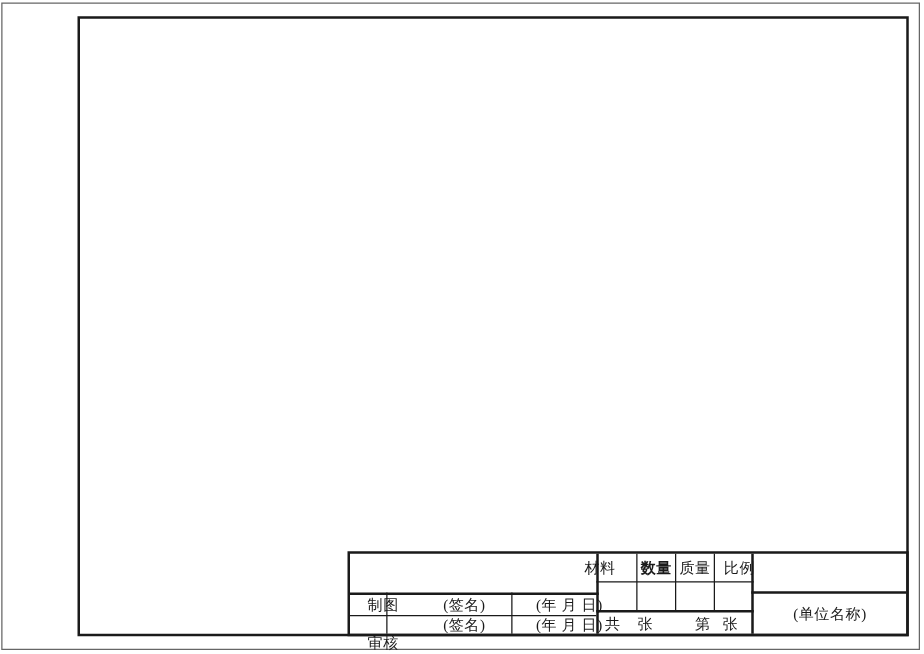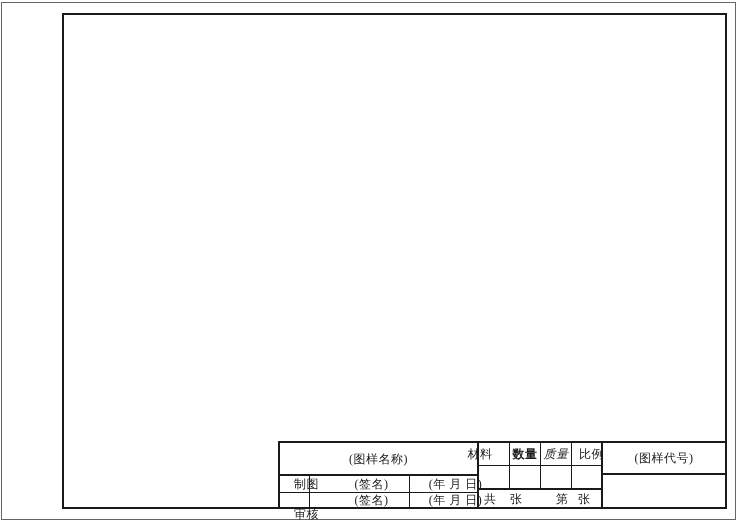--- a/index.html
+++ b/index.html
@@ -78,43 +78,42 @@
     <div class="vl" style="left:260px; top:0;    height:45px;"></div>
     <div class="vl" style="left:291px; top:0;    height:45px;"></div>
     <div class="vl thick" style="left:321px; top:0;    height:64px;"></div>
 
     <div class="hl thick" style="left:0;     top:31px; width:199px;"></div>
     <div class="hl" style="left:0;     top:49px; width:197px;"></div>
     <div class="hl" style="left:197px; top:22px; width:126px;"></div>
     <div class="hl thick" style="left:197px; top:45px; width:126px;"></div>
     <div class="hl thick" style="left:321px; top:30px; width:124px;"></div>
 
-    <div class="tcell" style="left:0; top:0; width:197px; height:31px;">(图样名称)</div>
 
     <div class="tcell small" style="left:0; top:32px; width:29px; height:17px;">制图</div>
     <div class="tcell small" style="left:30px; top:32px; width:99px; height:17px;">(签名)</div>
     <div class="tcell small" style="left:130px; top:32px; width:67px; height:17px;">(年 月 日)</div>
 
     <div class="tcell small" style="left:0; top:64px; width:29px; height:14px;">审核</div>
     <div class="tcell small" style="left:30px; top:50px; width:99px; height:14px;">(签名)</div>
     <div class="tcell small" style="left:130px; top:50px; width:67px; height:14px;">(年 月 日)</div>
 
     <div class="tcell" style="left:185px; top:0; width:30px; height:22px;">材料</div>
     <div class="tcell" style="left:230px; top:0; width:30px; height:22px;font-weight:bold;">数量</div>
-    <div class="tcell" style="left:261px; top:0; width:30px; height:22px;font-style:italic;">质量</div>
+    <div class="tcell" style="left:261px; top:0; width:30px; height:22px;">质量</div>
     <div class="tcell" style="left:297px; top:0; width:29px; height:22px;">比例</div>
 
     <div class="tcell" style="left:199px; top:23px; width:30px; height:22px;"></div>
     <div class="tcell" style="left:230px; top:23px; width:30px; height:22px;"></div>
     <div class="tcell" style="left:261px; top:23px; width:30px; height:22px;"></div>
     <div class="tcell" style="left:292px; top:23px; width:29px; height:22px;"></div>
 
     <div class="sheets-row" style="left:197px; top:47px; width:124px; height:17px;">
       <span style="left:7px;">共</span>
       <span style="left:33px;">张</span>
       <span style="left:79px;">第</span>
       <span style="left:101px;">张</span>
     </div>
 
-    <div class="tcell" style="left:323px; top:0; width:122px; height:30px;">(图样代号)</div>
+    <div class="tcell" style="left:323px; top:32px; width:122px; height:32px;">(单位名称)</div>
 
   </div>
 </div>
 
 </body></html>

